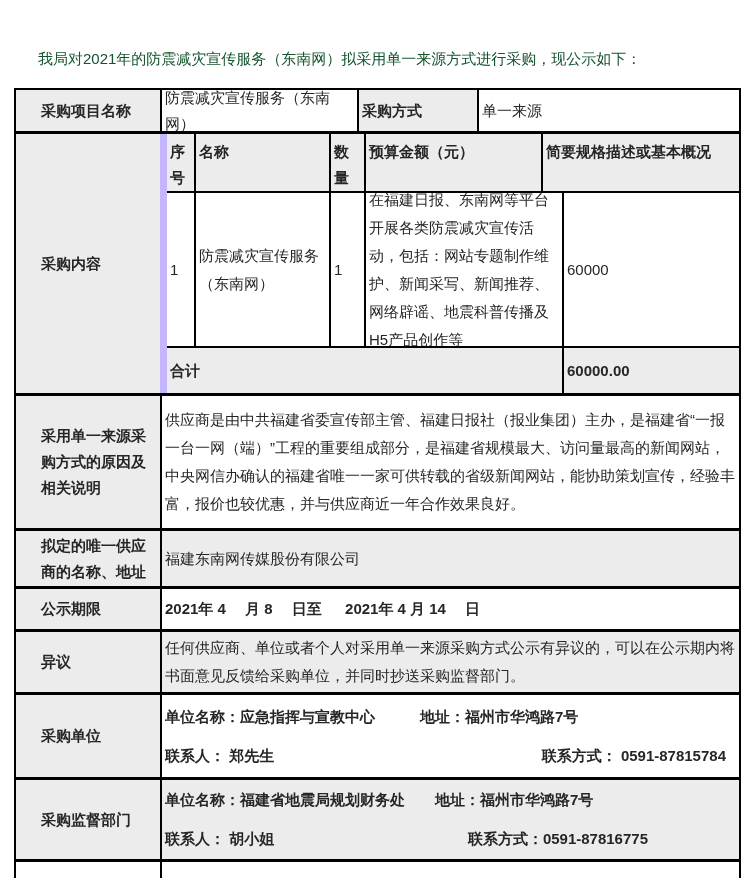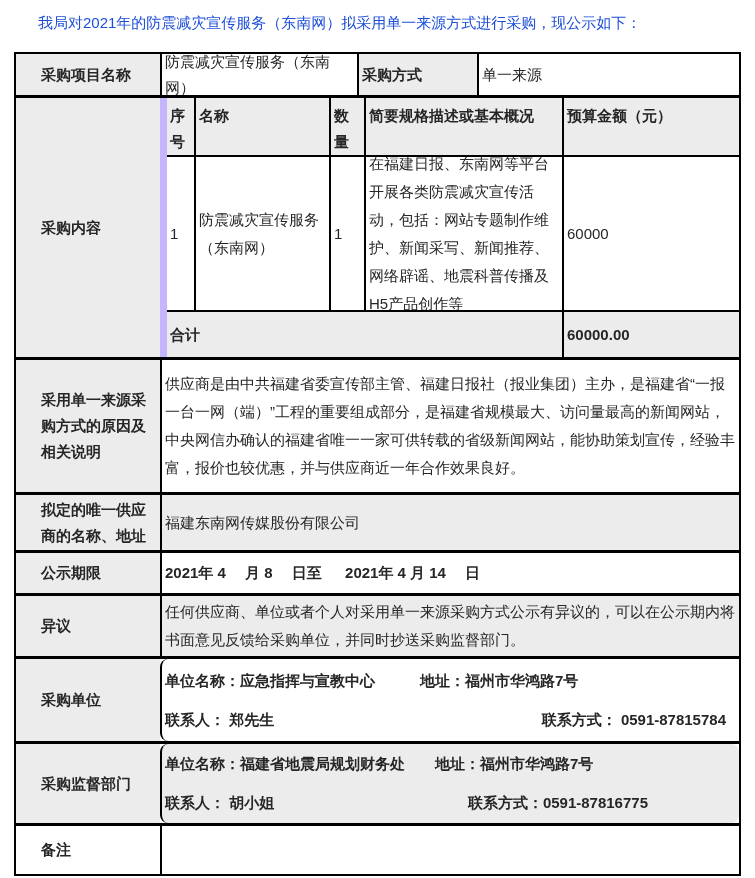--- a/index.html
+++ b/index.html
@@ -6,21 +6,21 @@
   html, body { background: #ffffff; }
   body {
     width: 755px; height: 878px;
     font-family: "Liberation Sans", sans-serif;
     color: #262626;
     overflow: hidden;
   }
   .page { padding: 12px 14px 0 14px; }
   .intro {
     font-size: 15px; line-height: 22px; text-indent: 24px;
-    margin-bottom: 18px; color: #1d4ed8;
+    margin-bottom: 18px; color: #14532d; margin-top: 36px;
   }
   .doc {
     width: 727px;
     border: 2px solid #000;
     font-size: 15px;
   }
   .row { display: flex; border-top: 3px solid #000; align-items: stretch; }
   .row:first-child { border-top: none; }
   .cell {
     border-left: 2px solid #000;
@@ -56,21 +56,21 @@
   .r-reason   { height: 135px; }
   .r-supplier { height: 58px; }
   .r-period   { height: 43px; }
   .r-object   { height: 63px; }
   .r-purch    { height: 85px; }
   .r-superv   { height: 82px; }
   .r-remark   { height: 51px; }
 
   .lh28 { line-height: 28px; }
   .prewrap { white-space: pre-wrap; }
-  .contact-cell { gap: 13px; border-radius: 8px; }
+  .contact-cell { gap: 13px; }
   .contact-line2 { display: flex; justify-content: space-between; text-align: right; }
   .phone-pad-sm { margin-right: 10px; }
   .phone-pad-lg { margin-right: 88px; }
   .remark-label { padding-left: 24px; background: #ffffff; }
 </style>
 </head>
 <body>
 
 <div class="page">
   <p class="intro">我局对2021年的防震减灾宣传服务（东南网）拟采用单一来源方式进行采购，现公示如下：</p>
@@ -84,22 +84,22 @@
       <div class="cell grow">单一来源</div>
     </div>
 
     <div class="row">
       <div class="cell gray bold w-label">采购内容</div>
       <div class="sub">
         <div class="subrow h-header">
           <div class="cell gray bold top w-no">序号</div>
           <div class="cell gray bold top w-name">名称</div>
           <div class="cell gray bold top w-qty">数量</div>
+          <div class="cell gray bold top grow">预算金额（元）</div>
           <div class="cell gray bold top w-spec">简要规格描述或基本概况</div>
-          <div class="cell gray bold top grow">预算金额（元）</div>
         </div>
         <div class="subrow h-data">
           <div class="cell w-no">1</div>
           <div class="cell w-name lh28">防震减灾宣传服务（东南网）</div>
           <div class="cell w-qty">1</div>
           <div class="cell w-spec lh28">在福建日报、东南网等平台开展各类防震减灾宣传活动，包括：网站专题制作维护、新闻采写、新闻推荐、网络辟谣、地震科普传播及H5产品创作等</div>
           <div class="cell grow">60000</div>
         </div>
         <div class="subrow h-total">
           <div class="cell gray bold w-total">合计</div>

